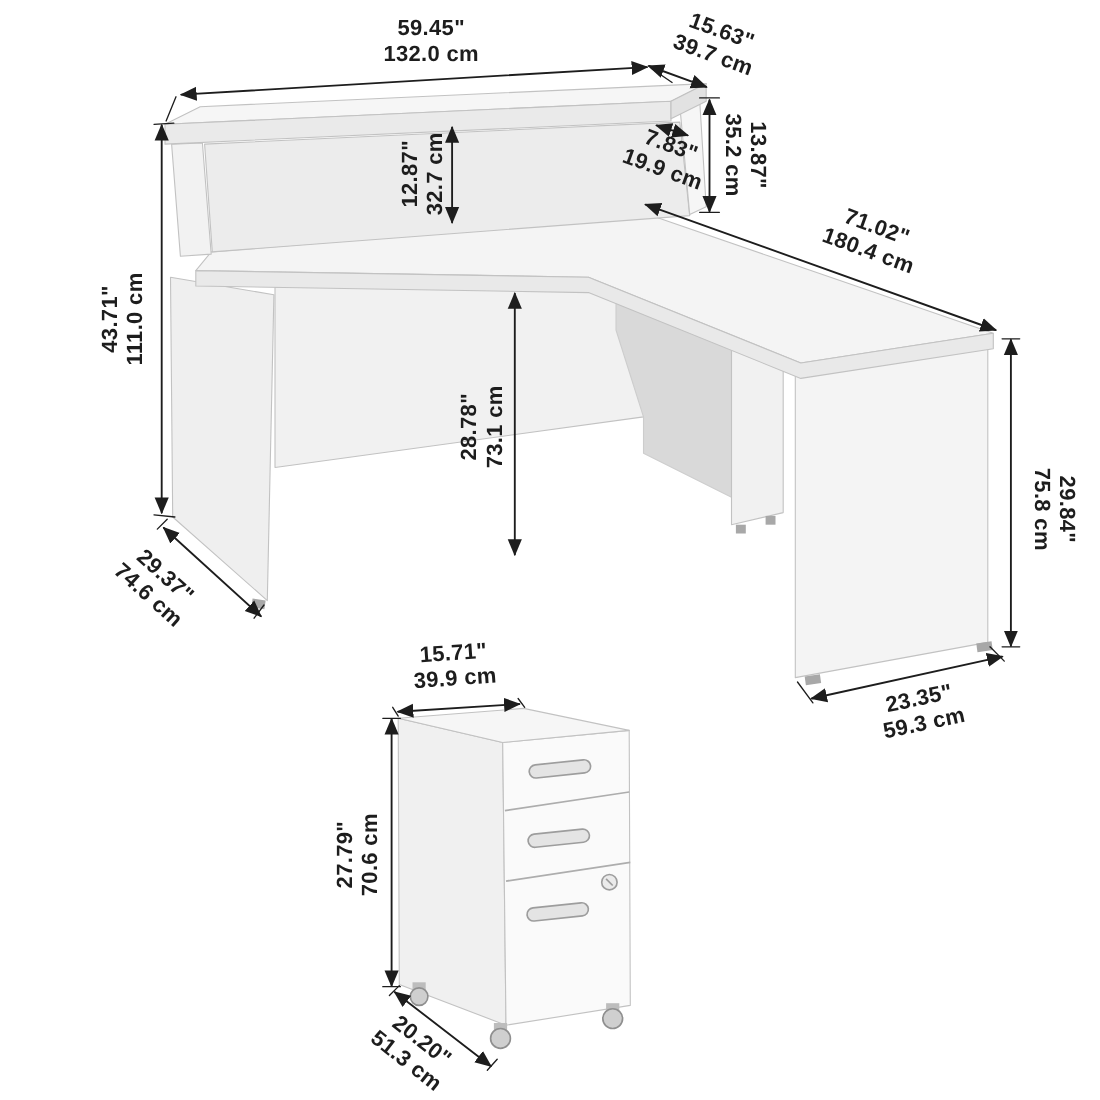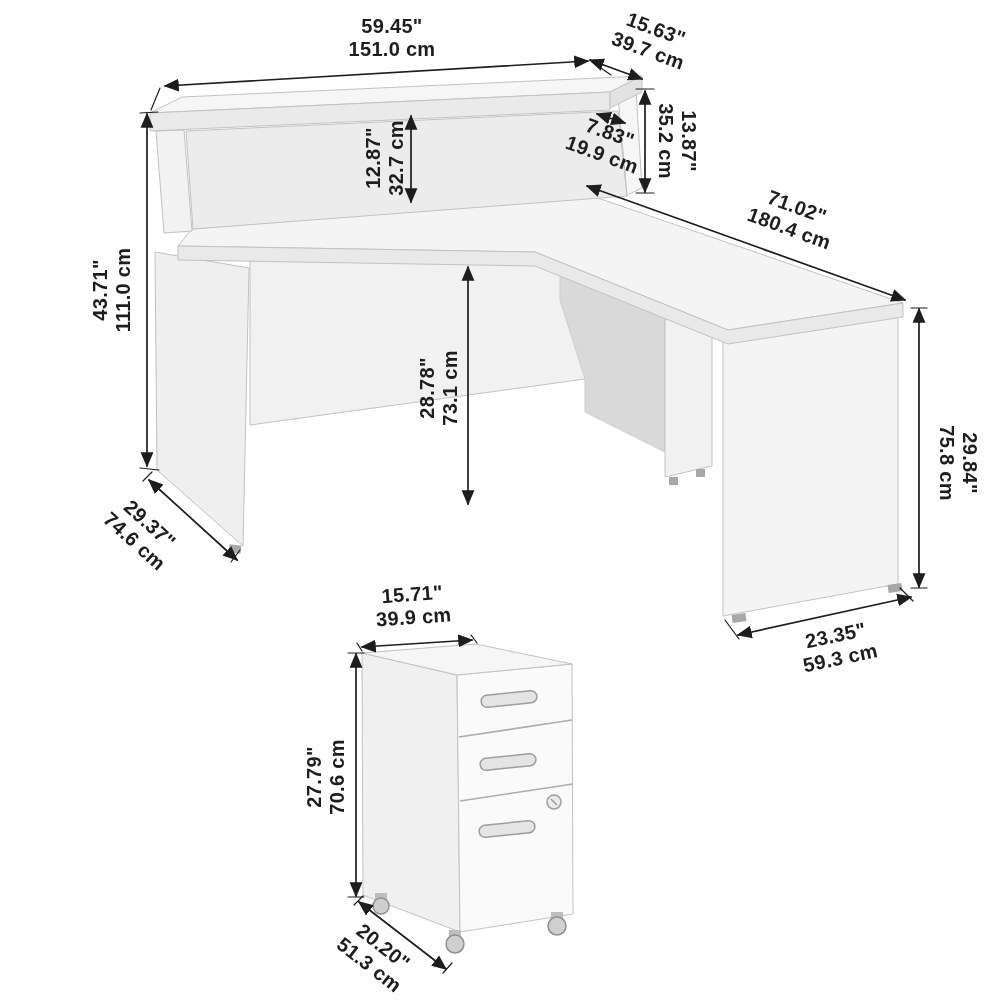--- a/index.html
+++ b/index.html
@@ -137,21 +137,21 @@
       <line x1="348" y1="897" x2="364" y2="897" stroke-width="1.2"></line>
 
       <line x1="359" y1="902" x2="446" y2="969" marker-start="url(#ah)" marker-end="url(#ah)"></line>
       <line x1="363" y1="896" x2="354" y2="905" stroke-width="1.2"></line>
       <line x1="452" y1="963" x2="443" y2="973" stroke-width="1.2"></line>
     </g>
   </svg>
 
   <div class="dim" style="left:392px;top:38px;transform:translate(-50%,-50%);">
     <span>59.45"</span>
-    <span>151.0 cm</span>
+    <span>132.0 cm</span>
   </div>
 
   <div class="dim" style="left:652px;top:40px;transform:translate(-50%,-50%) rotate(20deg);">
     <span>15.63"</span>
     <span>39.7 cm</span>
   </div>
 
   <div class="dim" style="left:677px;top:141px;transform:translate(-50%,-50%) rotate(90deg);">
     <span>13.87"</span>
     <span>35.2 cm</span>

